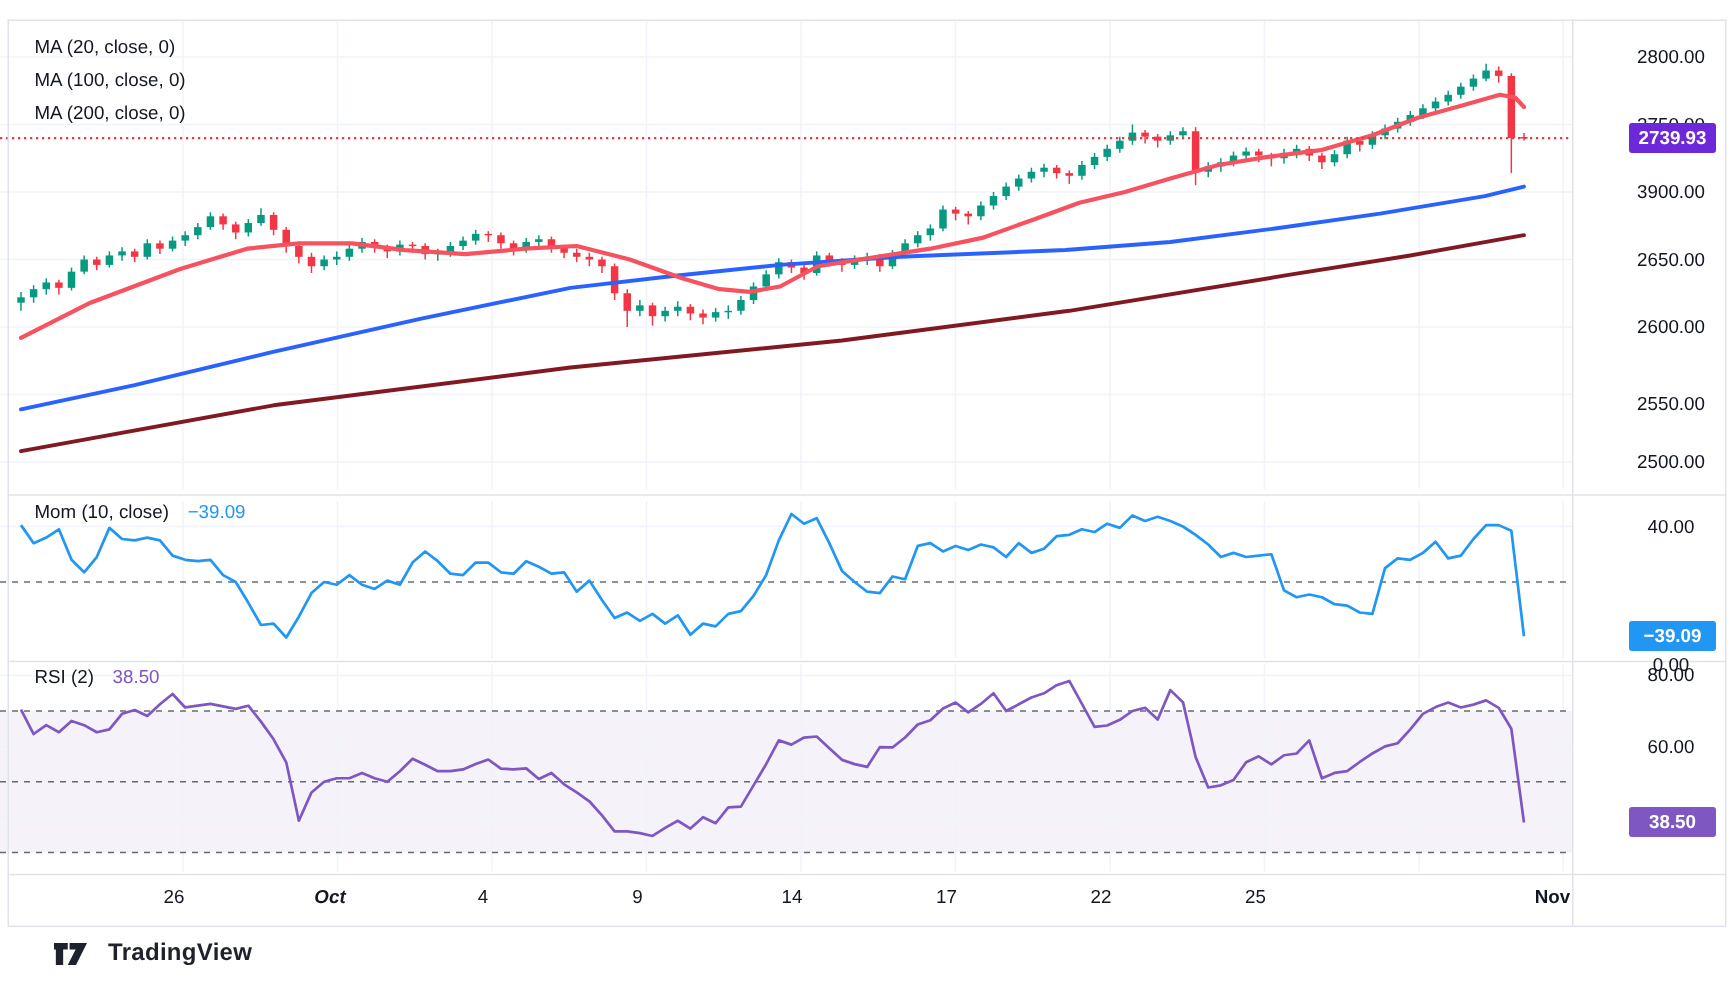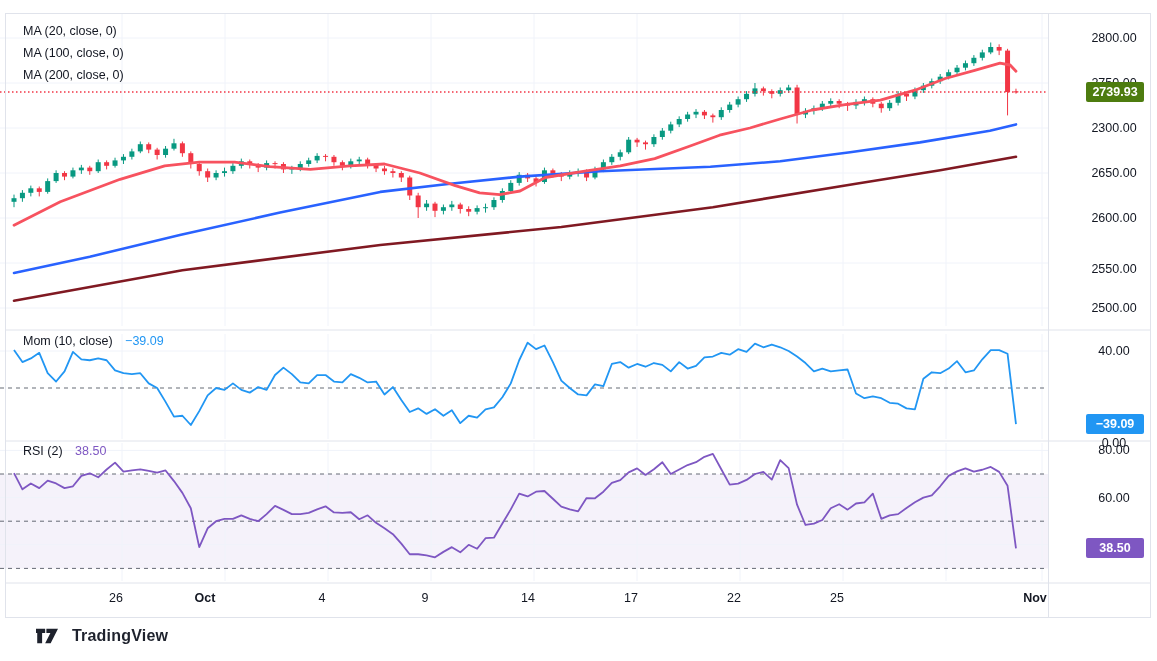--- a/index.html
+++ b/index.html
@@ -13,21 +13,21 @@
   .ind-legend{position:absolute;left:23px;font-size:12.5px;white-space:nowrap;color:#131722;}
   .ind-legend .val{margin-left:9px;}
   #mom-legend{top:334px;}
   #rsi-legend{top:444px;}
   #mom-legend .val{color:#2196f3;}
   #rsi-legend .val{color:#7e57c2;}
   .axis-label{position:absolute;left:1076px;width:76px;text-align:center;font-size:12.5px;
               color:#131722;height:18px;line-height:18px;}
   .badge{position:absolute;left:1086px;min-width:58px;height:20px;line-height:20px;border-radius:2px;
          color:#fff;font-size:12.5px;font-weight:700;text-align:center;padding:0 6px;box-sizing:border-box;}
-  #price-badge{top:82px;background:#4d7c0f;}
+  #price-badge{top:82px;background:#6d28d9;}
   #mom-badge{top:414px;background:#2196f3;}
   #rsi-badge{top:538px;background:#7e57c2;}
   .time-label{position:absolute;transform:translateX(-50%);top:591px;font-size:12.5px;color:#131722;}
   .time-label.bold{font-weight:700;}
   #logo{position:absolute;left:36px;top:626px;display:flex;align-items:center;gap:14px;}
   #logo .brand{font-size:16px;font-weight:600;color:#1e222d;letter-spacing:0.2px;}
 </style>
 </head>
 <body>
 
@@ -347,33 +347,33 @@
   </div>
 
   <div class="ind-legend" id="rsi-legend">
     <span>RSI (2)</span>
     <span class="val">38.50</span>
   </div>
 
   <div id="price-axis">
       <div class="axis-label" style="top: 29px;">2800.00</div>
       <div class="axis-label" style="top: 74px;">2750.00</div>
-      <div class="axis-label" style="top: 119px;">2300.00</div>
+      <div class="axis-label" style="top: 119px;">3900.00</div>
       <div class="axis-label" style="top: 164px;">2650.00</div>
       <div class="axis-label" style="top: 209px;">2600.00</div>
       <div class="axis-label" style="top: 260px;">2550.00</div>
       <div class="axis-label" style="top: 299px;">2500.00</div>
       <div class="axis-label" style="top: 342px;">40.00</div>
       <div class="axis-label" style="top: 400px; margin-top: 34px;">0.00</div>
       <div class="axis-label" style="top: 441.4px; text-align: center;">80.00</div>
       <div class="axis-label" style="top: 488.6px;">60.00</div>
     </div>
   <div id="time-axis">
       <div class="time-label" style="left: 116px;">26</div>
-      <div class="time-label bold" style="left: 205px;">Oct</div>
+      <div class="time-label bold" style="left: 220px; font-style: italic;">Oct</div>
       <div class="time-label" style="left: 322px;">4</div>
       <div class="time-label" style="left: 425px;">9</div>
       <div class="time-label" style="left: 528px;">14</div>
       <div class="time-label" style="left: 631px;">17</div>
       <div class="time-label" style="left: 734px;">22</div>
       <div class="time-label" style="left: 837px;">25</div>
       <div class="time-label bold" style="left: 1035px;">Nov</div>
     </div>
 
   <div class="badge" id="price-badge">2739.93</div>

